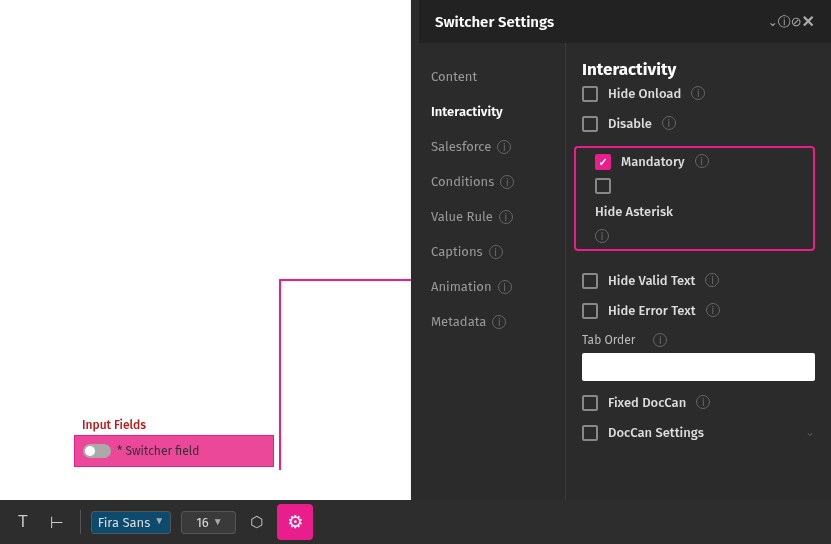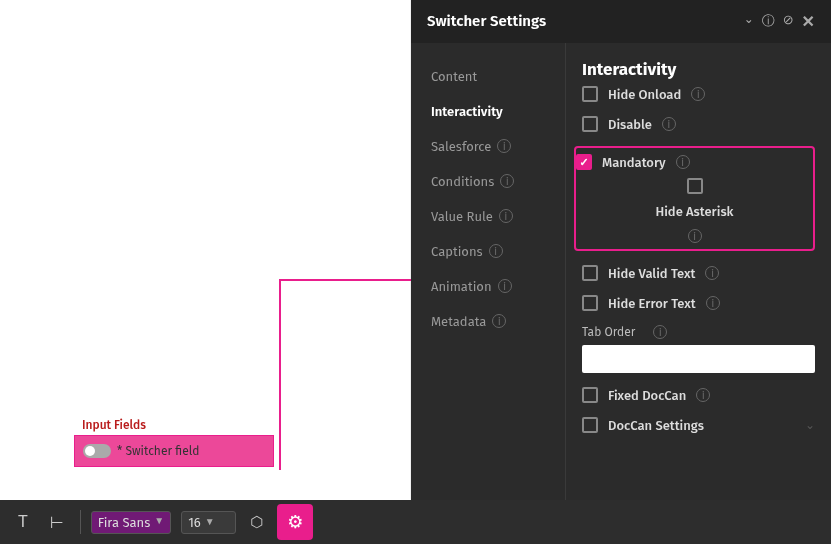--- a/index.html
+++ b/index.html
@@ -104,38 +104,38 @@
       justify-content: center;
     }
 
     .toolbar-divider {
       width: 1px;
       height: 24px;
       background: #555;
     }
 
     .font-select {
-      background: #701a75;
+      background: #0c4a6e;
       border: 1px solid #555;
       color: #ddd;
       font-size: 13px;
       padding: 3px 6px;
       border-radius: 3px;
       cursor: pointer;
       display: flex;
       align-items: flex-start;
       gap: 4px;
     }
 
     .font-size-select {
       background: #3a3a3a;
       border: 1px solid #555;
       color: #ddd;
       font-size: 13px;
-      padding: 3px 6px;
+      padding: 3px 14px;
       border-radius: 3px;
       cursor: pointer;
       display: flex;
       align-items: center;
       gap: 4px;
       width: 55px;
     }
 
     .toolbar-icon-btn {
       color: #ccc;
@@ -168,25 +168,26 @@
       width: 420px;
       height: 500px;
       background: #2b2b2b;
       display: flex;
       flex-direction: column;
     }
 
     
     .panel-header {
       display: flex;
-      align-items: flex-start;
+      align-items: center;
       padding: 12px 16px;
       background: #222;
-      gap: 8px;
+      gap: 0;
       flex-shrink: 0;
+      margin-left: 8px;
     }
 
     .panel-title {
       color: #fff;
       font-size: 15px;
       font-weight: 600;
       flex: 1;
     }
 
     .panel-title-chevron {
@@ -227,21 +228,21 @@
       border-right: 1px solid #3a3a3a;
       flex-shrink: 0;
     }
 
     .nav-item {
       padding: 10px 20px;
       color: #999;
       font-size: 13px;
       cursor: pointer;
       display: flex;
-      align-items: flex-start;
+      align-items: flex-end;
       gap: 6px;
     }
 
     .nav-item.active {
       color: #fff;
       font-weight: 600;
     }
 
     .nav-info-icon {
       color: #666;
@@ -273,21 +274,20 @@
     .content-subtitle {
       color: #999;
       font-size: 11px;
       margin-bottom: 18px;
       line-height: 1.4;
     }
 
     
     .checkbox-row {
       display: flex;
-      align-items: center;
       gap: 10px;
       margin-bottom: 14px;
     }
 
     .cb-box {
       width: 16px;
       height: 16px;
       border: 2px solid #888;
       border-radius: 2px;
       background: transparent;
@@ -313,22 +313,22 @@
     .cb-label {
       color: #ddd;
       font-size: 13px;
       font-weight: 500;
     }
 
     
     .highlight-group {
       border: 2px solid #e91e8c;
       border-radius: 4px;
-      padding: 6px 0;
-      margin-bottom: 14px;
+      padding: 6px 19px;
+      margin-bottom: 22px;
       margin-left: -8px;
     }
 
     .highlight-group .checkbox-row {
       margin-bottom: 8px;
     }
     .highlight-group .checkbox-row:last-child {
       margin-bottom: 0;
       flex-direction: column;
     }

